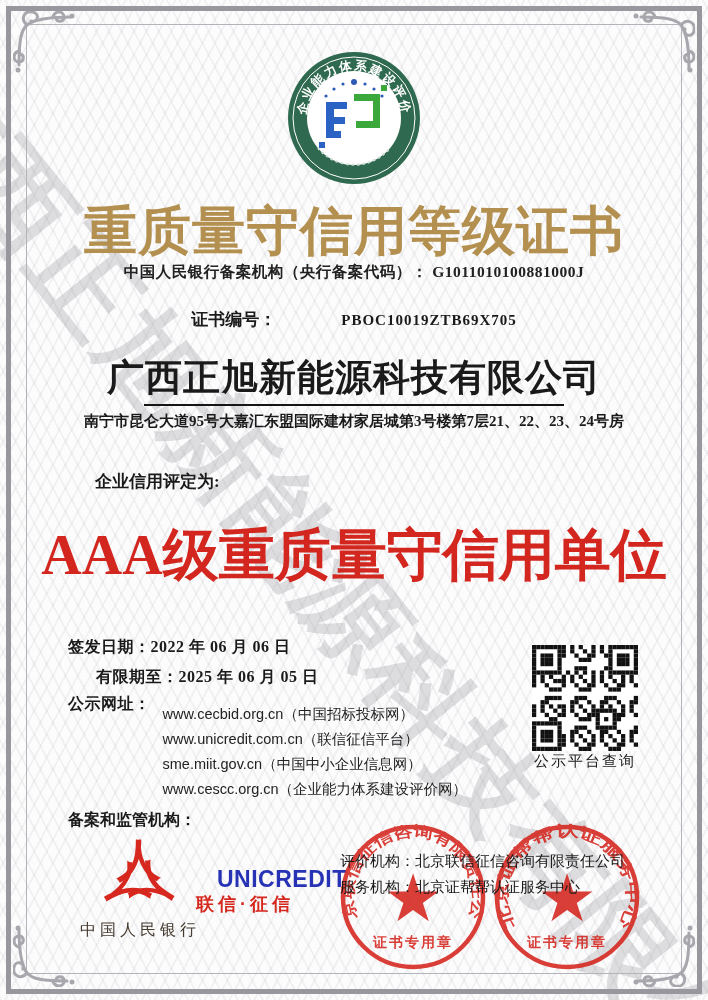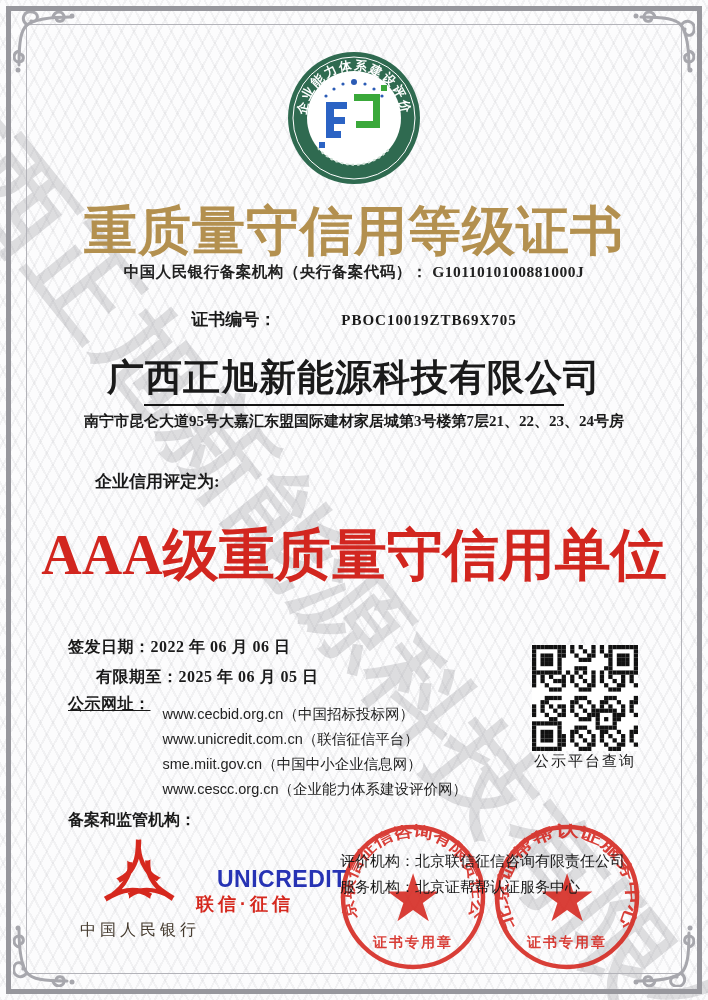--- a/index.html
+++ b/index.html
@@ -42,21 +42,21 @@
   #company-underline{left:144px;top:404px;width:420px;height:2px;background:#151515;z-index:4;}
   #address{left:0;top:412px;width:100%;text-align:center;font-size:15px;font-weight:bold;z-index:4;}
   
   #rating-label{left:95px;top:470px;font-size:17px;font-weight:bold;z-index:4;}
   #rating{left:0;top:518px;width:100%;text-align:center;font-size:56px;font-weight:bold;
           color:#d2261f;z-index:4;}
   
   .kv{left:68px;z-index:4;font-size:16px;font-weight:600;letter-spacing:.5px;}
   #issue{top:637px;} #valid{top:667px;margin-left:28px;}
   #sites{left:68px;top:694px;z-index:4;display:flex;align-items:flex-start;}
-  #sites .lbl{font-size:16px;font-weight:600;letter-spacing:.5px;margin-right:4px;text-decoration:underline;}
+  #sites .lbl{font-size:16px;font-weight:600;letter-spacing:.5px;margin-right:4px;}
   #sites li{list-style:none;font-size:14.5px;line-height:25px;color:#222;
             font-family:"Liberation Sans","DejaVu Sans",sans-serif;}
   #sites ul{margin:8px;padding:0;}
   
   #qr{left:532px;top:645px;width:106px;height:106px;z-index:4;background:#fff;}
   #qr-caption{left:520px;top:752px;width:130px;text-align:center;font-size:15px;
               letter-spacing:2px;z-index:4;}
   
   #regulator-label{left:68px;top:810px;font-size:16px;font-weight:bold;z-index:4;}
   #pboc-logo{left:96px;top:836px;width:86px;height:86px;z-index:4;}

